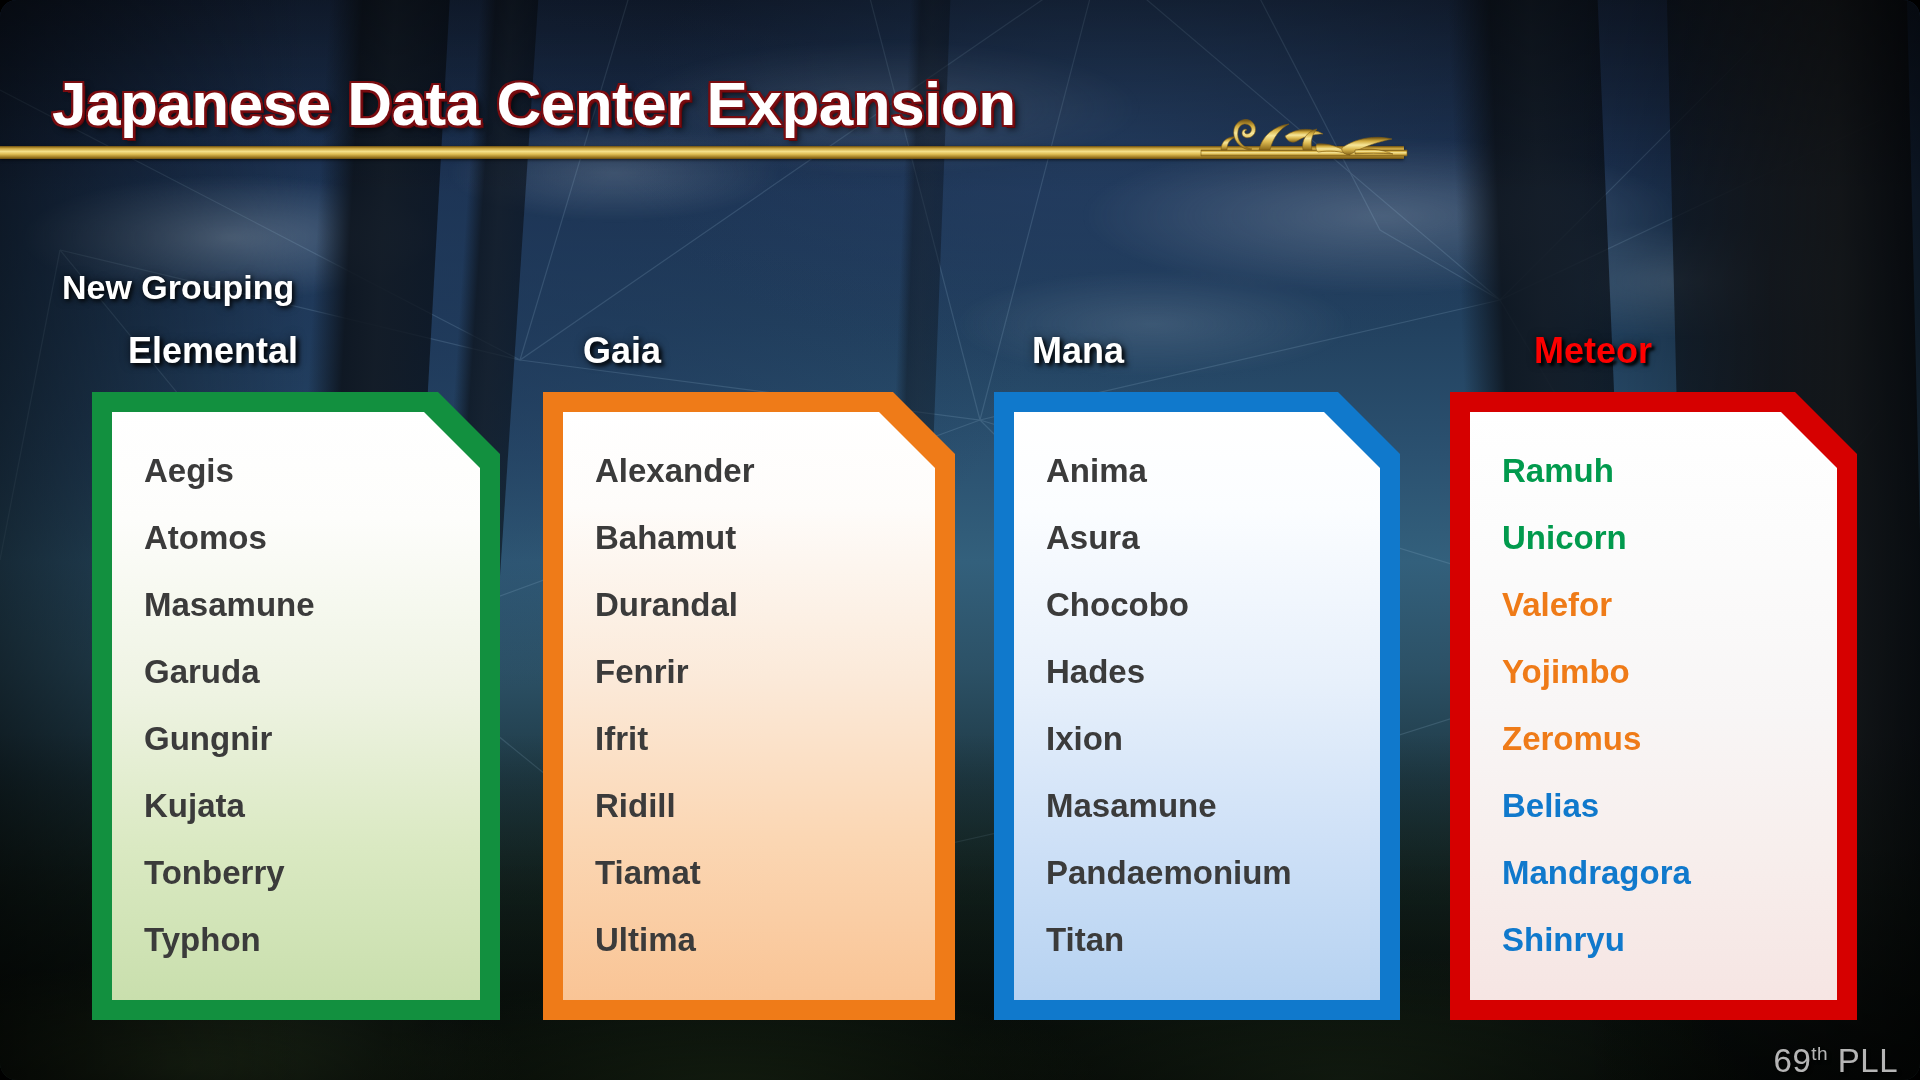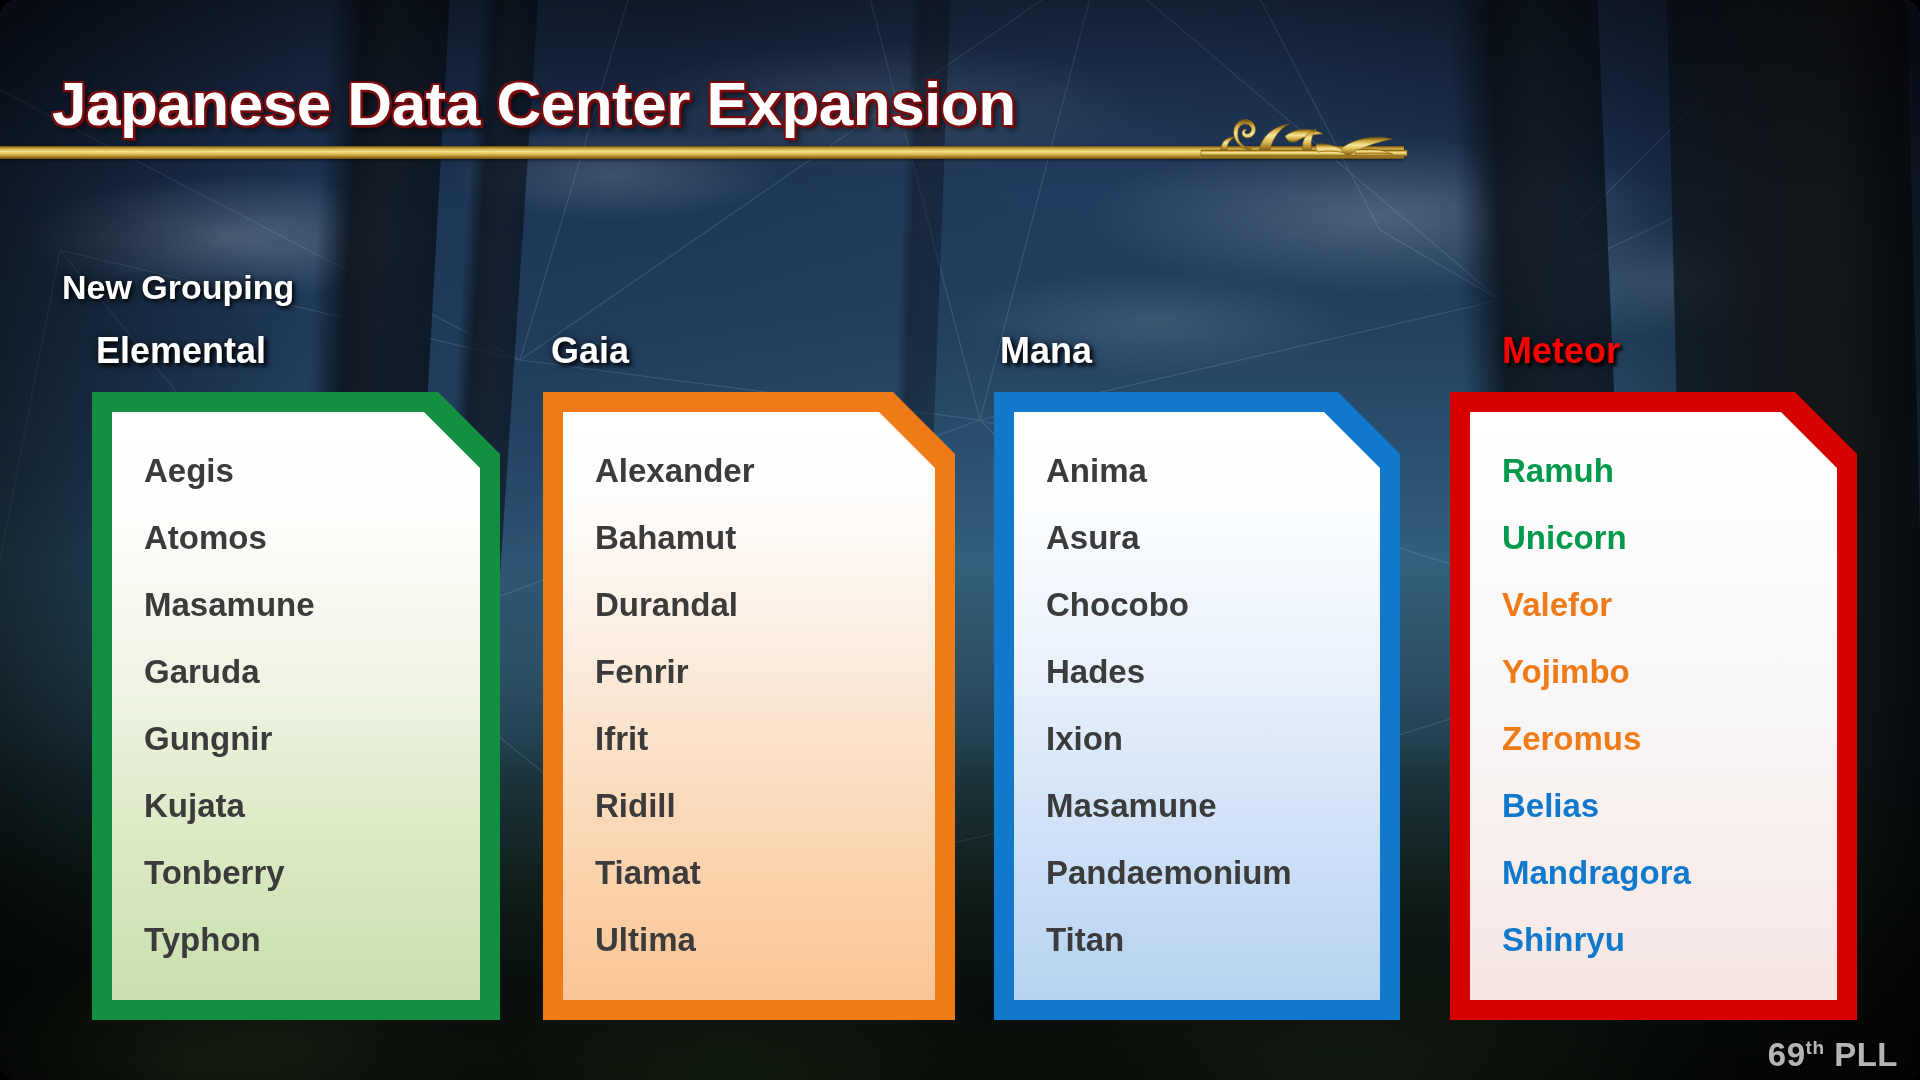--- a/index.html
+++ b/index.html
@@ -124,20 +124,21 @@
     left: 62px; top: 268px;
     font-size: 34px; font-weight: 700; color: #ffffff;
     text-shadow: 2px 2px 4px rgba(0,0,0,.85), 0 0 10px rgba(0,0,0,.6);
   }
 
   .col-header {
     position: absolute;
     font-size: 36px; font-weight: 700; color: #ffffff;
     text-shadow: 3px 3px 4px rgba(0,0,0,.9), 0 0 10px rgba(0,0,0,.55);
     white-space: nowrap;
+    margin-left: 32px;
   }
   .col-header.accent-red { color: #fe0000; text-shadow: 3px 3px 3px rgba(0,0,0,.95), 0 0 9px rgba(0,0,0,.6); }
 
   
   .card {
     position: absolute;
     top: 392px;
     height: 628px;
     box-sizing: border-box;
     padding: 20px;
@@ -175,22 +176,22 @@
   .card.meteor .card-inner { background: linear-gradient(180deg, #ffffff 0%, #fcfcfc 20%, #f8f6f6 50%, #f7eeec 76%, #f6e5e3 100%); }
 
   
   .entry.c-green  { color: #019a4d; }
   .entry.c-orange { color: #ef7b18; }
   .entry.c-blue   { color: #1079cc; }
 
   
   #watermark {
     position: absolute;
-    right: 22px; bottom: 6px;
-    font-size: 33px; font-weight: 700;
+    right: 22px; bottom: 0;
+    font-size: 33px; font-weight: 400;
     color: rgba(226,226,226,0.80);
     letter-spacing: .5px;
     text-shadow: 2px 2px 3px rgba(0,0,0,.7);
     text-align: right;
   }
   #watermark sup { font-size: 19px; vertical-align: super; }
 </style>
 </head>
 <body>
 

